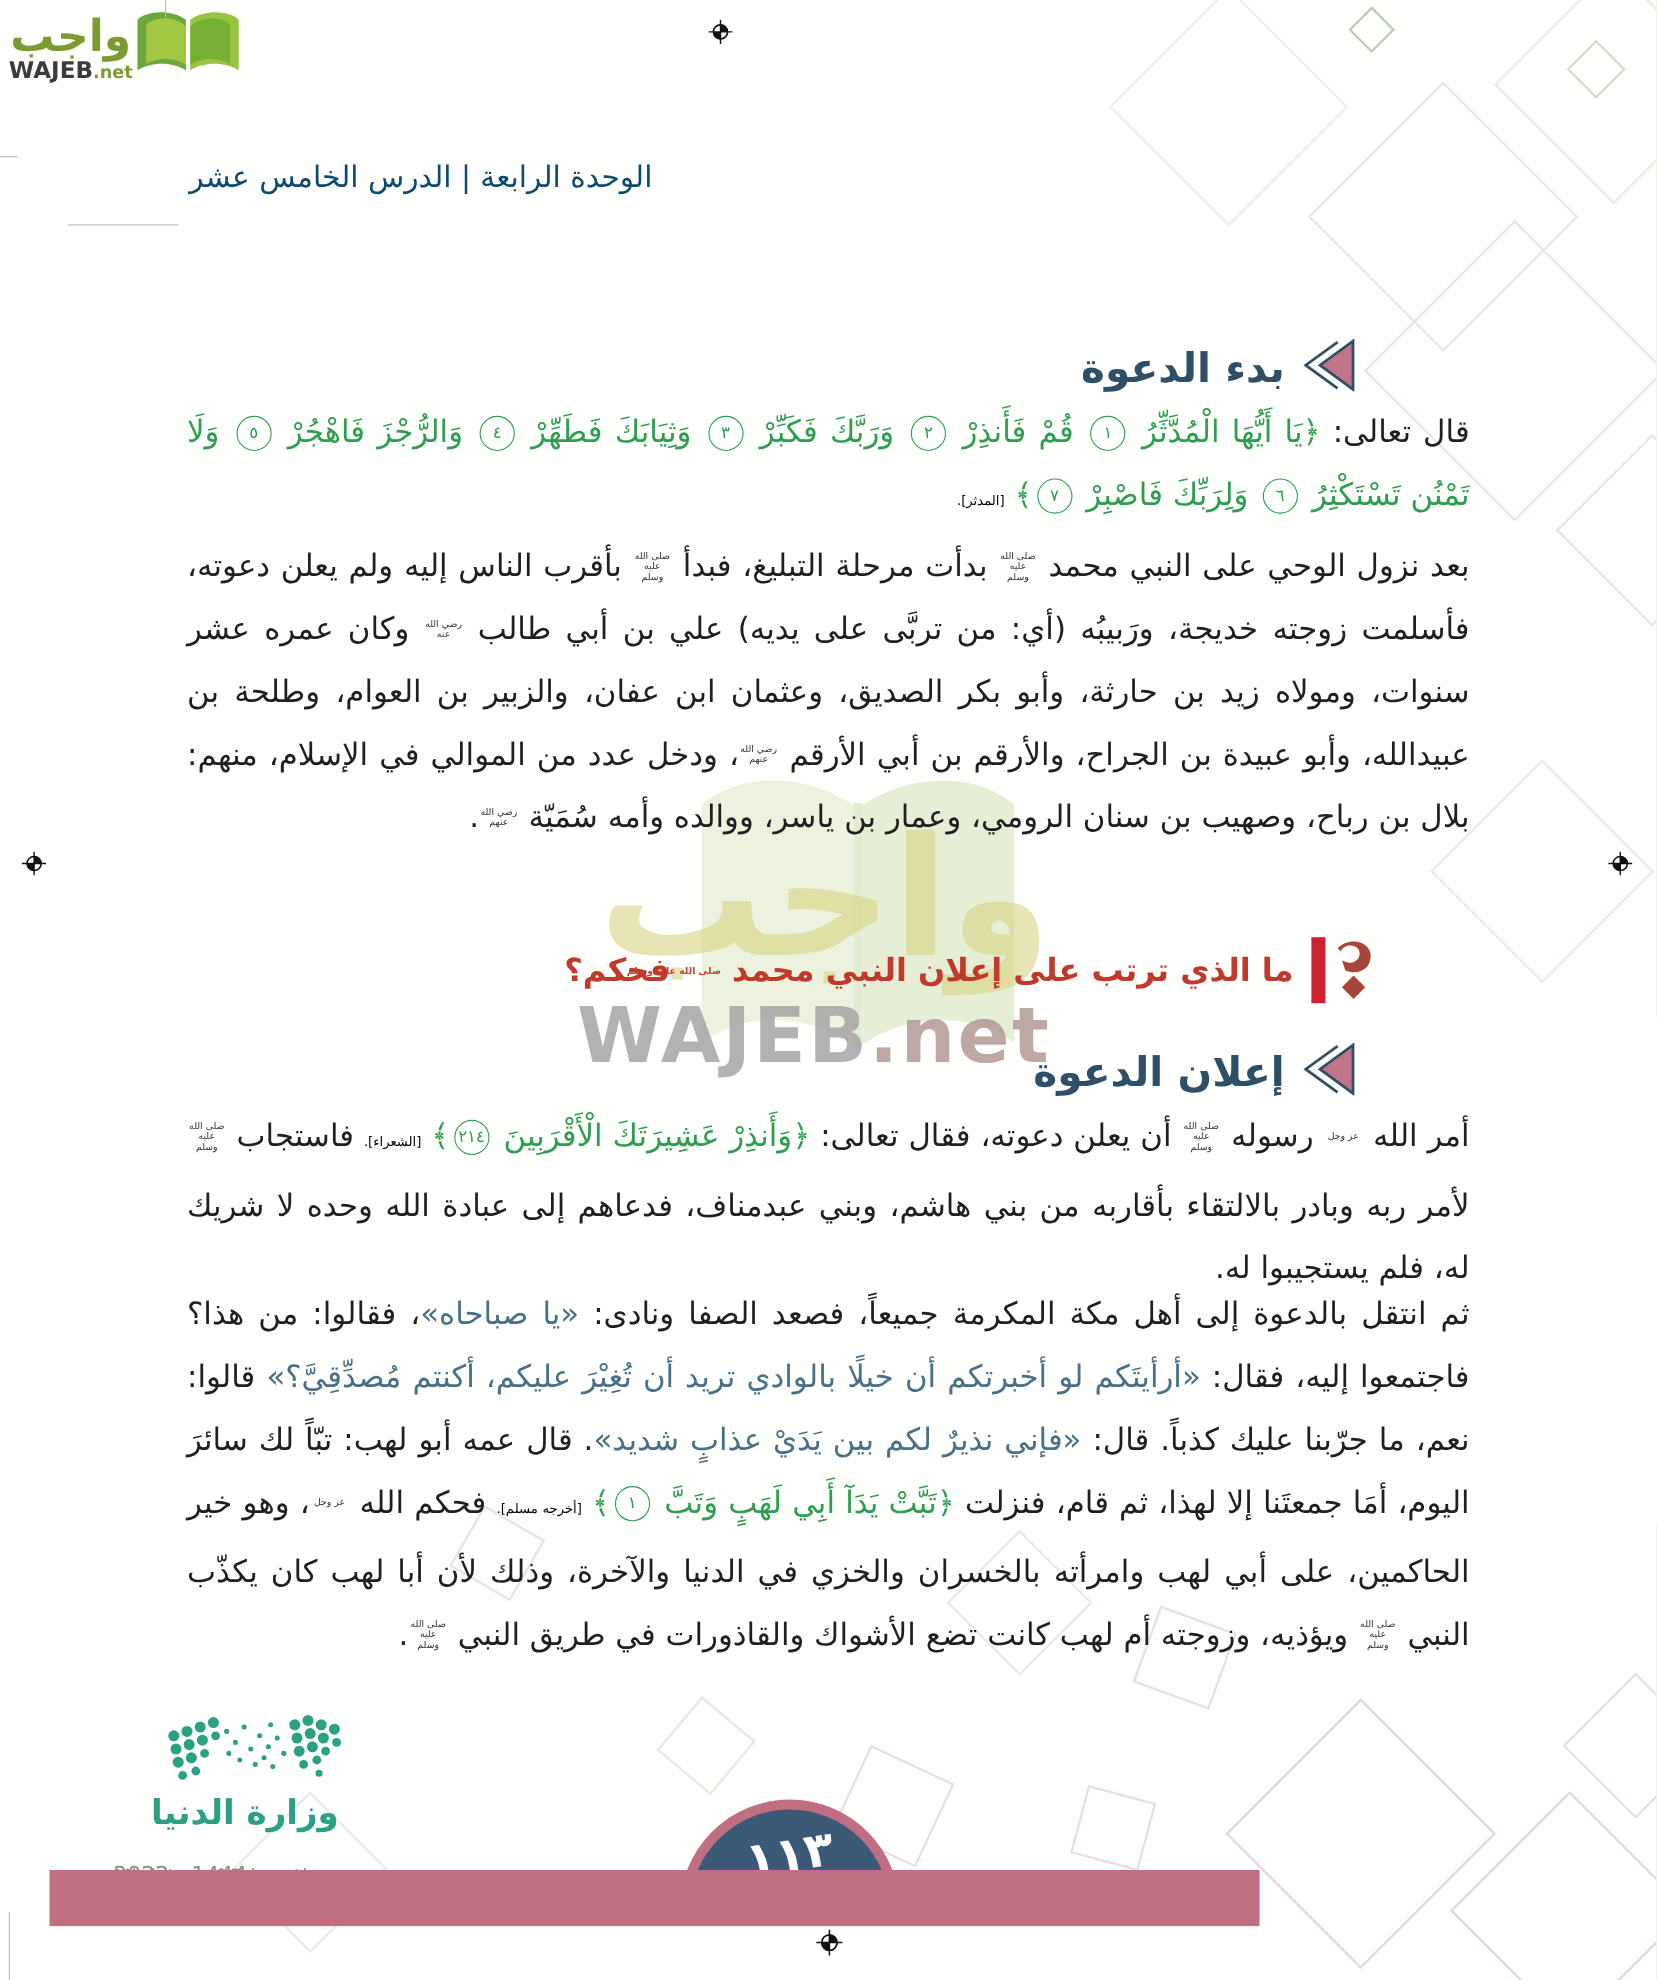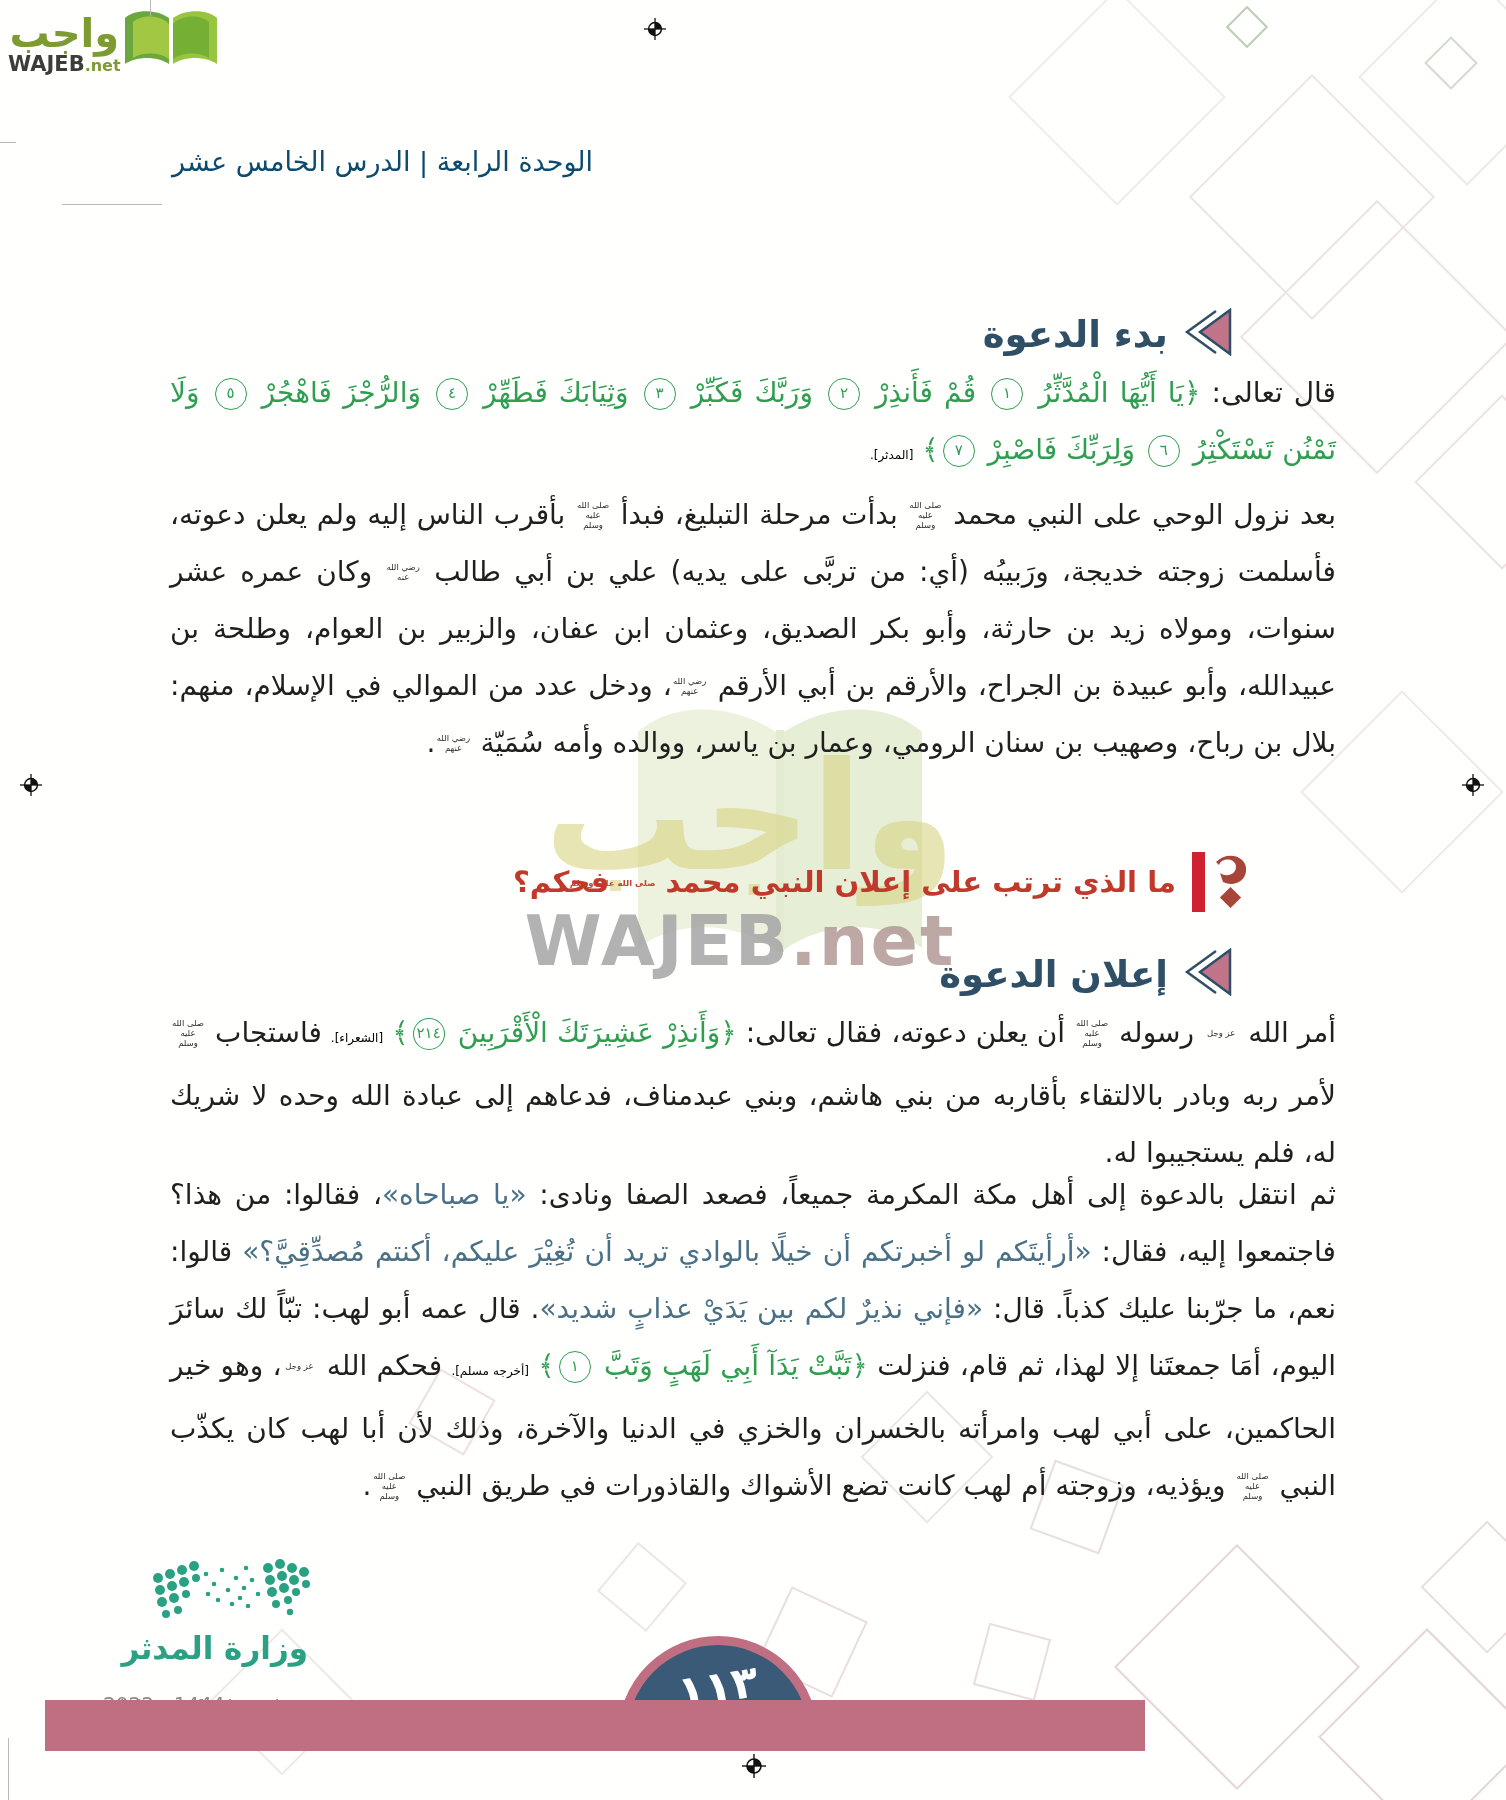--- a/index.html
+++ b/index.html
@@ -213,21 +213,21 @@
         <circle cx="146" cy="24" r="5"></circle>
         <circle cx="158" cy="28" r="4"></circle>
       <circle cx="124" cy="36" r="5"></circle>
         <circle cx="136" cy="32" r="5"></circle>
         <circle cx="148" cy="36" r="4"></circle>
       <circle cx="128" cy="48" r="4"></circle>
         <circle cx="140" cy="44" r="4"></circle>
         <circle cx="142" cy="56" r="3.2"></circle>
     </g>
   </svg>
-  <div class="moe-ar">وزارة المدثر</div>
+  <div class="moe-ar">وزارة الدنيا</div>
   <div class="moe-en">Ministry of Education</div>
   <div class="moe-year">2022 - 1444</div>
 
   <div class="dome-clip">
     <div class="dome">
       <div class="dome-num">١١٣</div>
     </div>
   </div>
   <div class="pink-bar"></div>
 

